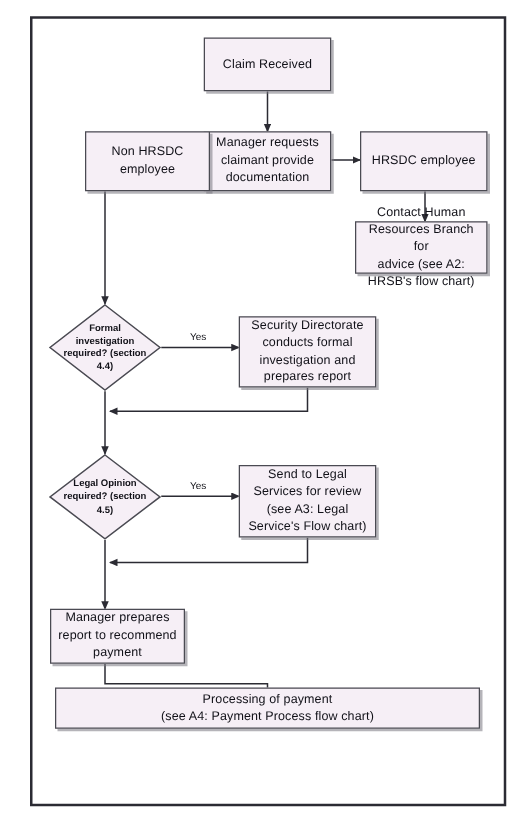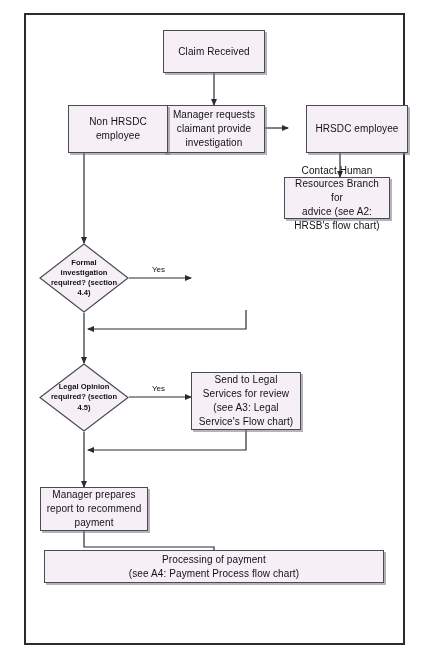--- a/index.html
+++ b/index.html
@@ -137,49 +137,55 @@
     </g>
   </svg>
 
   <div class="node" style="left:163px; top:30px; width:102px; height:43px;">
     <span>Claim Received</span>
   </div>
 
   <div class="node" style="left:163px; top:105px; width:102px; height:48px;">
     <span>Manager requests
 claimant provide
-investigation</span>
+documentation</span>
   </div>
 
   <div class="node" style="left:40px; top:105px; width:100px; height:48px;margin-left:28px;">
     <span>Non HRSDC
 employee</span>
   </div>
 
-  <div class="node" style="left:288px; top:105px; width:102px; height:48px;margin-left:18px;">
+  <div class="node" style="left:288px; top:105px; width:102px; height:48px;">
     <span>HRSDC employee</span>
   </div>
 
   <div class="node" style="left:284px; top:177px; width:106px; height:42px;">
     <span>Contact Human
 Resources Branch for
 advice (see A2:
 HRSB's flow chart)</span>
   </div>
 
   <div class="decision" style="left:39px; top:243px; width:90px; height:70px;">
     <svg class="dia-shape" viewBox="0 0 90 70" preserveAspectRatio="none">
       <polygon points="45,1 89,35 45,69 1,35" fill="#f6eff6" stroke="#4a4a52" stroke-width="1.2"></polygon>
     </svg>
     <div class="dia-text">Formal
 investigation
 required? (section
 4.4)</div>
   </div>
 
+  <div class="node" style="left:191px; top:253px; width:110px; height:57px;">
+    <span>Security Directorate
+conducts formal
+investigation and
+prepares report</span>
+  </div>
 
   <div class="edge-label" style="left:152px; top:265px;">Yes</div>
 
   <div class="decision" style="left:39px; top:363px; width:90px; height:69px;">
     <svg class="dia-shape" viewBox="0 0 90 69" preserveAspectRatio="none">
       <polygon points="45,1 89,34.5 45,68 1,34.5" fill="#f6eff6" stroke="#4a4a52" stroke-width="1.2"></polygon>
     </svg>
     <div class="dia-text">Legal Opinion
 required? (section
 4.5)</div>

